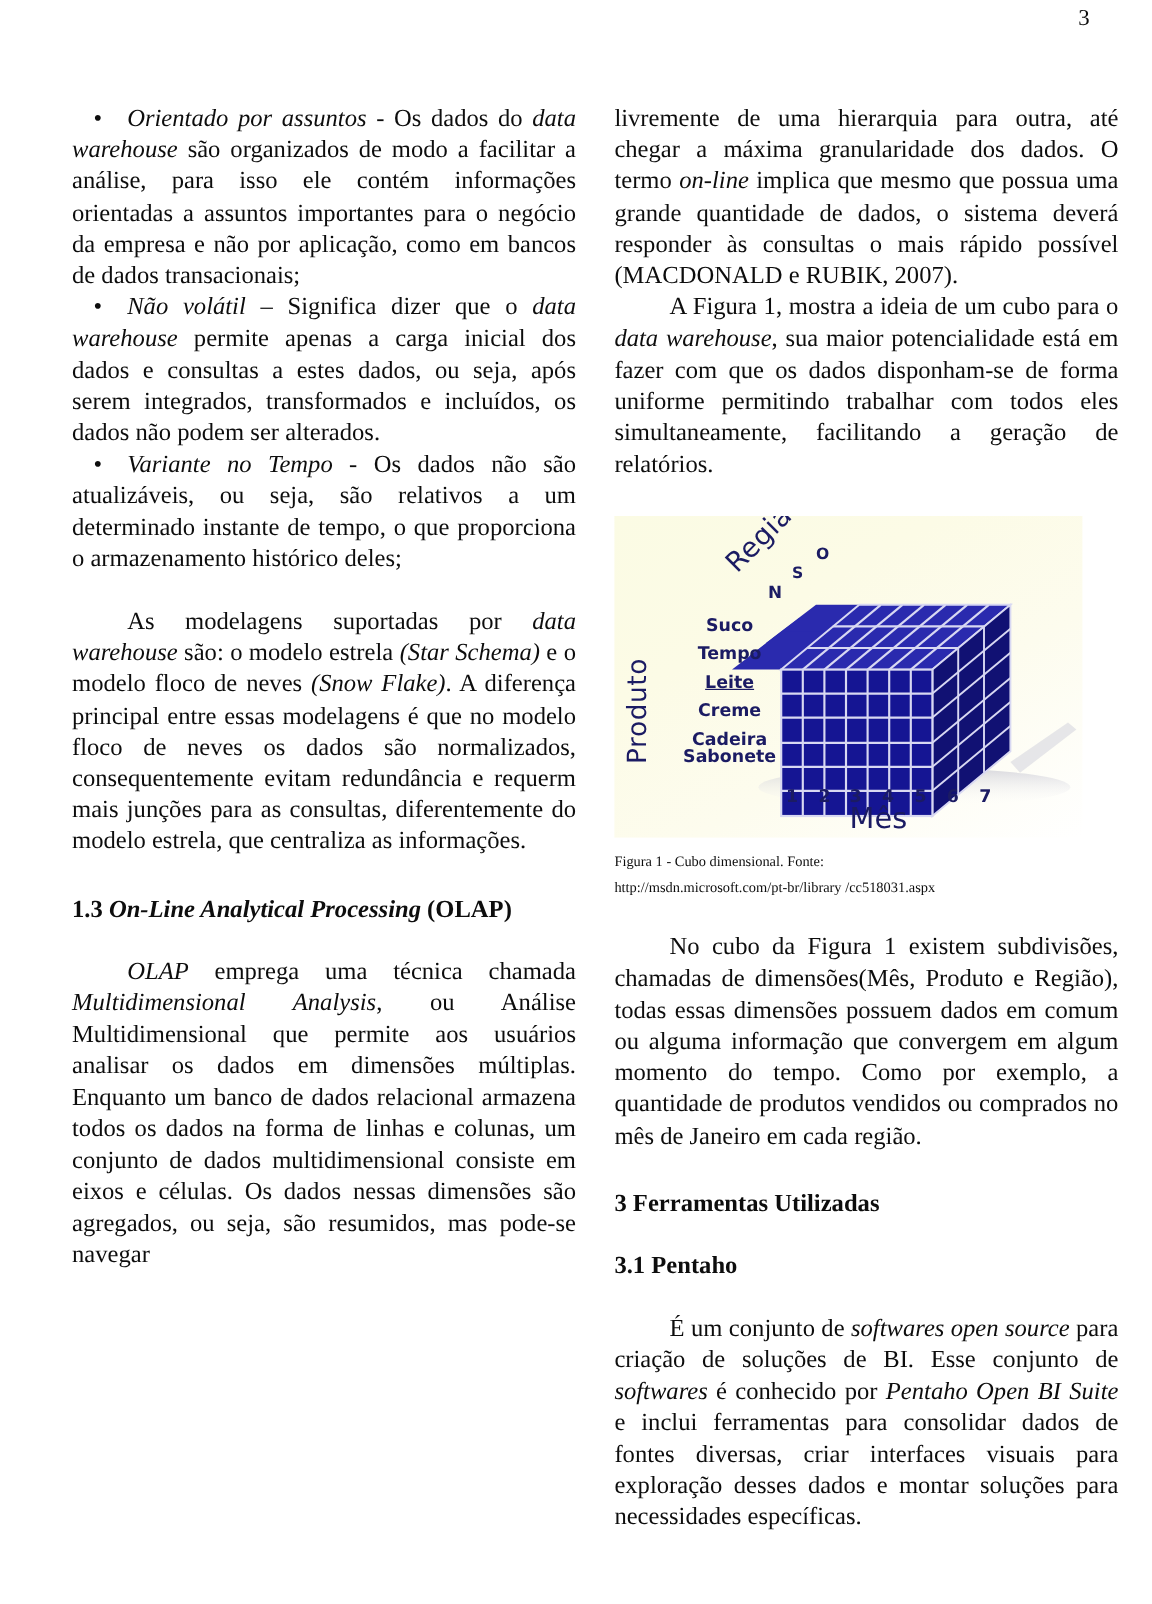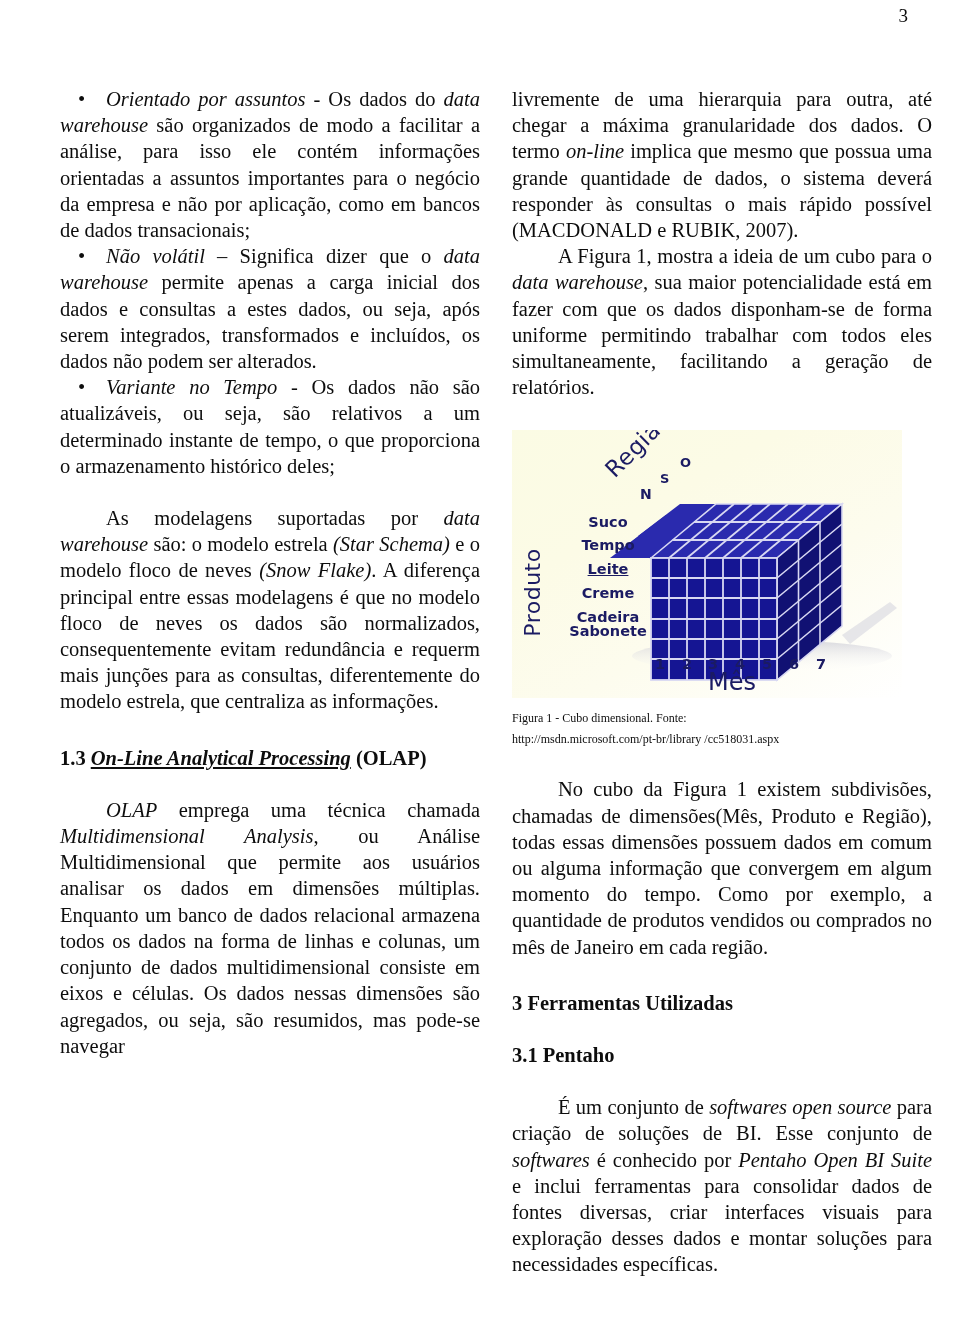--- a/index.html
+++ b/index.html
@@ -80,21 +80,21 @@
   }
 
   em, .ital { font-style: italic; }
 
   .heading {
     font-size: 20.5px;
     line-height: 26.2px;
     font-weight: bold;
     text-align: left;
   }
-  .heading .ital { font-style: italic; text-decoration: underline; }
+  .heading .ital { font-style: italic; }
   .gap-md { height: 26px; }
   .gap-lg { height: 30px; }
 
   
   .figure-block {
     margin-top: 30px;
   }
   .figure-img {
     position: relative;
     width: 390px;

